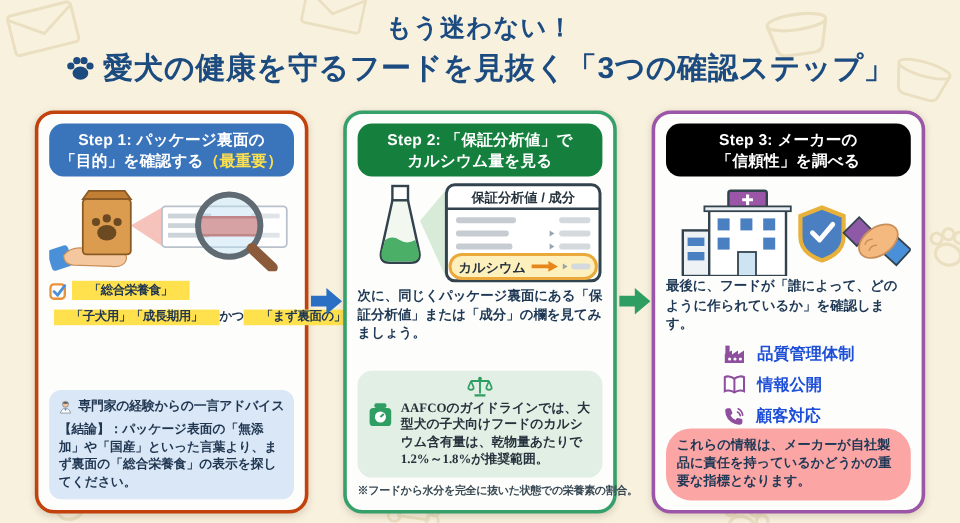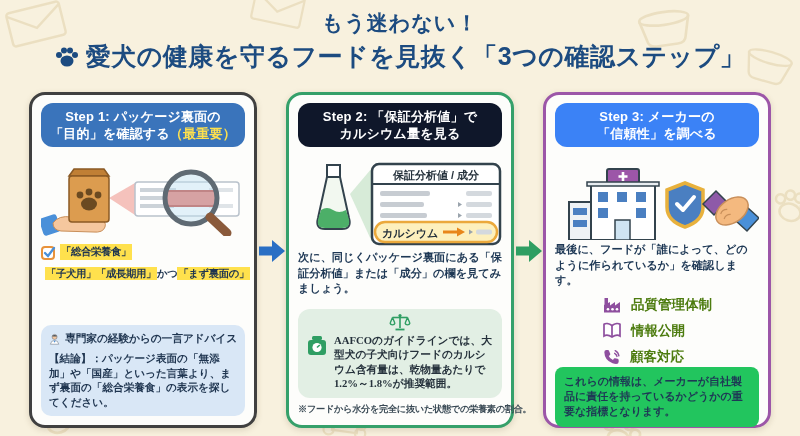--- a/index.html
+++ b/index.html
@@ -20,60 +20,60 @@
   .title-line1 { font-size:21px; font-weight:bold; letter-spacing:1px; }
   .title-line2 { font-size:25px; font-weight:bold; display:flex; justify-content:center; align-items:center; gap:7px; margin-top:3px; letter-spacing:.5px; }
 
   
   .cards { position:absolute; left:29px; top:92px; display:flex; z-index:2; }
   .card {
     width:228px; height:336px; border-radius:16px;
     background:#fdfdfb; display:flex; flex-direction:column;
     padding:8px 9px 9px; box-shadow:0 2px 6px rgba(90,70,40,.18);
   }
-  .card1 { border:3px solid #404040; }
+  .card1 { border:3px solid #c2410c; }
   .card2 { border:3px solid #35a06a; }
   .card3 { border:3px solid #9c56a8; }
   .gap { width:29px; display:flex; justify-content:center; }
   .gap svg { margin-top:148px; }
 
   .step-header {
     border-radius:12px; color:#fff; text-align:center; font-weight:bold;
     font-size:13px; line-height:1.32; padding:5px 2px; letter-spacing:.2px;
   }
   .card1 .step-header { background:#3a74bb; }
-  .card2 .step-header { background:#0f172a; }
-  .card3 .step-header { background:#3b82f6; }
+  .card2 .step-header { background:#15803d; }
+  .card3 .step-header { background:#000000; }
   .badge-important { color:#ffe14d;margin-top:39px; }
 
-  .illus { display:flex; justify-content:flex-end; margin:15px 0 2px; }
+  .illus { display:flex; justify-content:flex-end; margin:5px 0 2px; }
 
   .body-text { font-size:11.2px; font-weight:bold; color:#1e3855; line-height:1.38; }
 
   
   .checklist { margin-top:6px; display:flex; flex-direction:column; gap:6px; }
   .check-item { display:flex; align-items:center; gap:4px; font-size:10.4px; font-weight:bold; color:#1f3550; letter-spacing:-.4px; white-space:nowrap; }
-  .hl { background:#ffe14d; padding:1px 1px; }
+  .hl { background:#ffe14d; padding:1px 14px; }
 
   .advice-box { margin-top:auto; background:#d9e7f6; border-radius:10px; padding:6px 8px 7px; }
   .advice-title { display:flex; align-items:center; gap:5px; font-size:10.8px; font-weight:bold; color:#1f3550; letter-spacing:-.2px; white-space:nowrap; }
   .advice-body { font-size:10.6px; font-weight:bold; color:#1f3550; line-height:1.36; margin-top:4px; }
 
   
   .green-box { margin-top:auto; background:#e2efe4; border-radius:12px; padding:4px 8px 7px; }
   .balance-wrap { text-align:center; line-height:0; }
   .guideline-row { display:flex; gap:6px; margin-top:1px; align-items:flex-start; }
   .guideline-row svg { flex:0 0 auto; margin-top:2px; }
   .guideline-text { font-size:10.7px; font-weight:bold; color:#26323c; line-height:1.36;font-family:Liberation Serif, serif; }
   .footnote { font-size:9.2px; font-weight:bold; color:#3a4a55; margin-top:5px; text-align:center; letter-spacing:-.3px; white-space:nowrap; }
 
   
   .checks { margin-top:7px; display:flex; flex-direction:column; gap:8px; align-self:center; }
-  .check-row { display:flex; align-items:center; gap:9px; font-size:13.5px; font-weight:bold; color:#4d7c0f; }
-  .purple-box { margin-top:auto; background:#22c55e; border-radius:8px; padding:7px 9px; font-size:11px; font-weight:bold; color:#1e3855; line-height:1.4; }
+  .check-row { display:flex; align-items:center; gap:9px; font-size:13.5px; font-weight:bold; color:#1d4ed8; }
+  .purple-box { margin-top:auto; background:#fca5a5; border-radius:21px; padding:7px 9px; font-size:11px; font-weight:bold; color:#1e3855; line-height:1.4; }
 </style>
 </head>
 <body>
 
 <div class="bg-decor">
   <svg style="left:6px;top:2px;transform:rotate(-14deg)" width="60" height="44" viewBox="0 0 60 44">
       <rect x="3" y="5" width="54" height="34" rx="3" fill="none" stroke="#ddcb9f" stroke-width="2.5"></rect>
       <path d="M3,8 L30,26 L57,8" fill="none" stroke="#ddcb9f" stroke-width="2.5"></path>
     </svg>
   <svg style="left:250px;top:-12px;transform:rotate(12deg)" width="56" height="40" viewBox="0 0 60 44">

